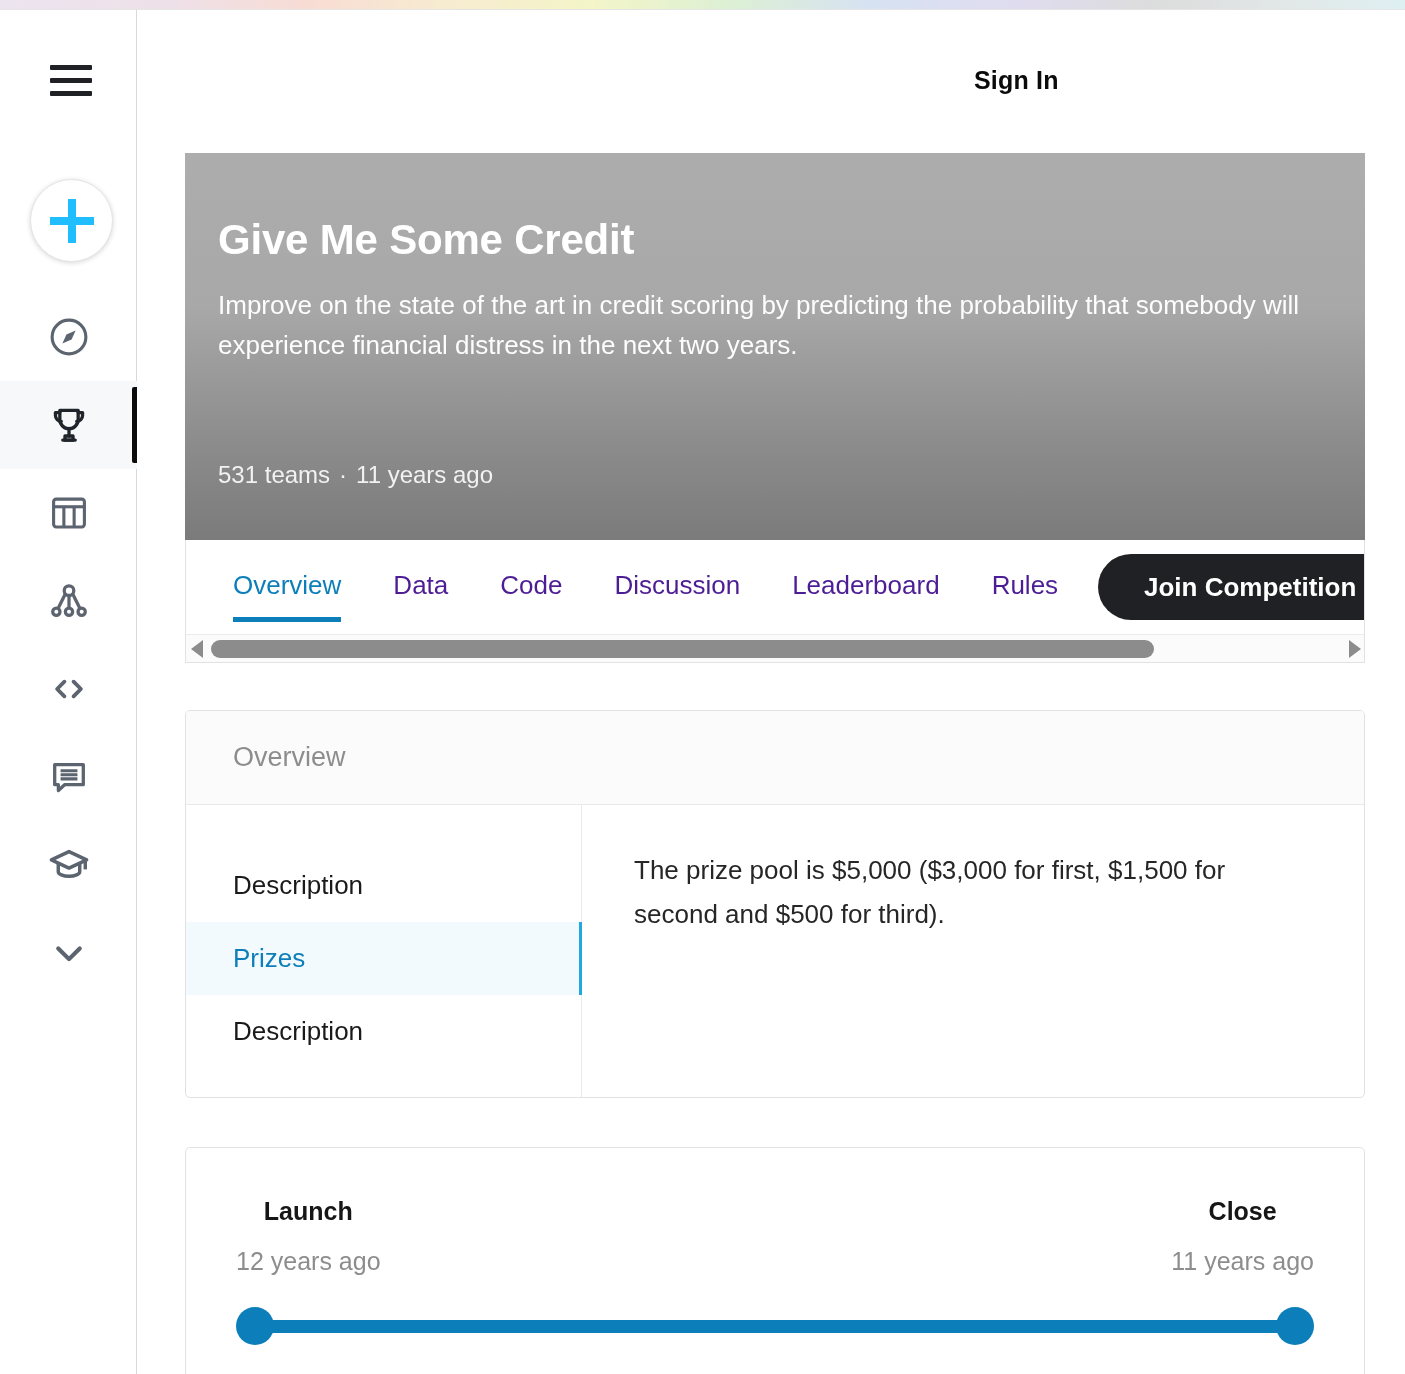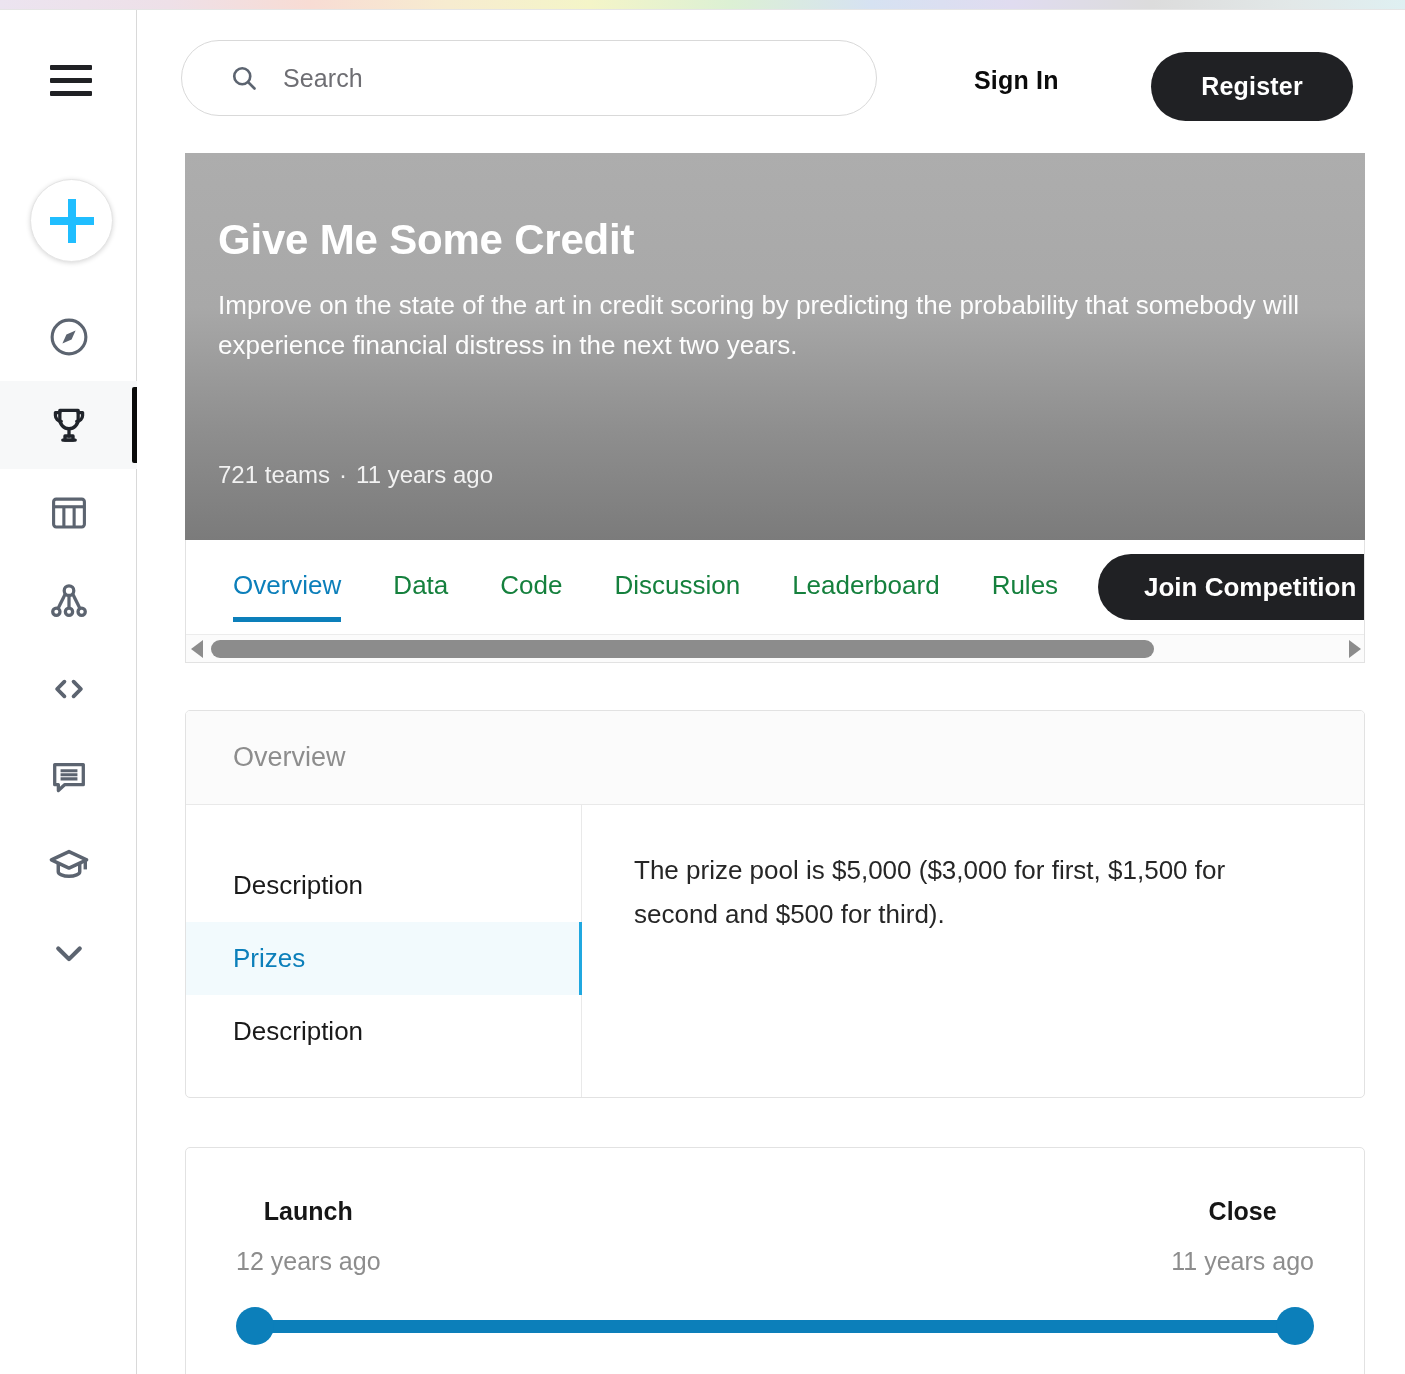--- a/index.html
+++ b/index.html
@@ -211,21 +211,21 @@
     height: 94px;
     padding-left: 47px;
     display: flex; align-items: flex-start;
     white-space: nowrap;
   }
   .tab {
     position: relative;
     height: 94px;
     display: flex; align-items: center;
     font-size: 26px;
-    color: #15803d;
+    color: #4c1d95;
     margin-right: 52px;
     cursor: pointer;
     padding-bottom: 4px;
   }
   .tab.active { color: #0c7fba; }
   .tab.active::after {
     content: "";
     position: absolute;
     left: 0; bottom: 12px;
     width: 100%; height: 5px;
@@ -482,21 +482,21 @@
 </div>
 
 <div class="content">
 
   <div class="hero-wrap">
     <div class="hero-clip-text">Improve on the state of the art in credit scoring by</div>
     <div class="hero">
       <div class="hero-title">Give Me Some Credit</div>
       <div class="hero-sub">Improve on the state of the art in credit scoring by predicting the probability that somebody will experience financial distress in the next two years.</div>
       <div class="hero-meta">
-        <span>721 teams</span><span class="dot">·</span><span>11 years ago</span>
+        <span>531 teams</span><span class="dot">·</span><span>11 years ago</span>
       </div>
     </div>
   </div>
 
   <div class="tabcard">
     <div class="tabstrip">
       <div class="tab active">Overview</div>
       <div class="tab">Data</div>
       <div class="tab">Code</div>
       <div class="tab">Discussion</div>
@@ -542,24 +542,14 @@
     </div>
     <div class="tl-track">
       <div class="tl-bar"></div>
       <div class="tl-dot start"></div>
       <div class="tl-dot end"></div>
     </div>
   </div>
 </div>
 
 <div class="topbar">
-  <div class="search-box">
-    <span class="search-icon">
-      <svg width="30" height="30" viewBox="0 0 24 24" fill="none" stroke="#5c6470" stroke-width="2.1" stroke-linecap="round">
-        <circle cx="10.6" cy="10.6" r="6.4"></circle>
-        <path d="M15.4 15.4 20.4 20.4"></path>
-      </svg>
-    </span>
-    <span class="search-ph">Search</span>
-  </div>
   <div class="signin-btn">Sign In</div>
-  <button class="register-btn">Register</button>
 </div>
 
 </body></html>

